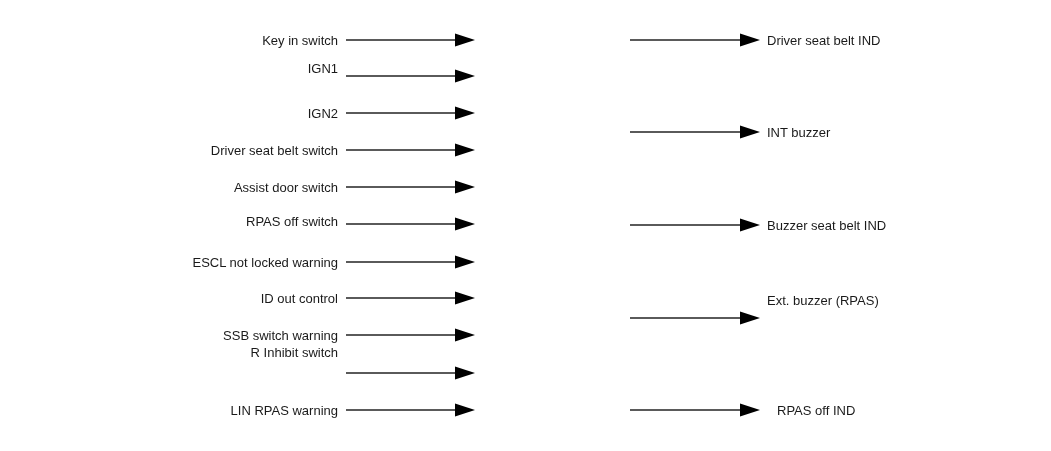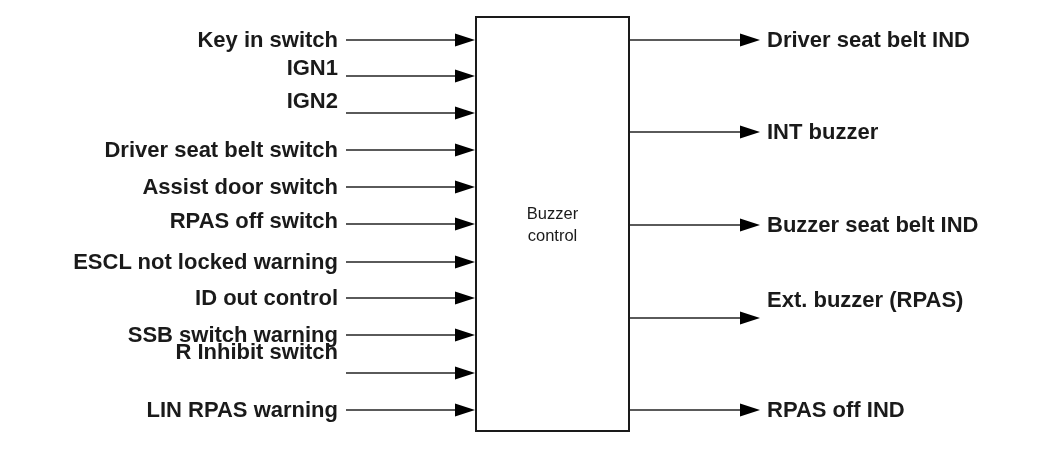--- a/index.html
+++ b/index.html
@@ -39,25 +39,24 @@
   }
   .block-label {
     font-size: 16.5px;
     line-height: 1.35;
     color: #1a1a1a;
     text-align: center;
     white-space: pre-line;
   }
   .io-label {
     position: absolute;
-    font-size: 22px;
+    font-size: 13px;
     color: #1a1a1a;
     white-space: nowrap;
     line-height: 1;
-    font-weight: bold;
   }
   .in-label {
     text-align: right;
     right: 713px; 
     transform: translateY(-50%);
   }
   .out-label {
     left: 767px;
     text-align: left;
     transform: translateY(-50%);
@@ -128,37 +127,33 @@
       <g>
         <line x1="630" y1="318" x2="741" y2="318" stroke="#5a5a5a" stroke-width="2"></line>
         <polygon points="740,311.5 760,318 740,324.5" fill="#000000"></polygon>
       </g>
       <g>
         <line x1="630" y1="410" x2="741" y2="410" stroke="#5a5a5a" stroke-width="2"></line>
         <polygon points="740,403.5 760,410 740,416.5" fill="#000000"></polygon>
       </g>
     </svg>
 
-  <div class="block-box">
-    <div class="block-label">Buzzer
-control</div>
-  </div>
 
   <div id="labels-layer">
       <div class="io-label in-label" style="top: 40px;">Key in switch</div>
       <div class="io-label in-label" style="top: 68px;">IGN1</div>
-      <div class="io-label in-label" style="top: 101px;">IGN2</div>
+      <div class="io-label in-label" style="top: 113px;">IGN2</div>
       <div class="io-label in-label" style="top: 150px;">Driver seat belt switch</div>
       <div class="io-label in-label" style="top: 187px;">Assist door switch</div>
       <div class="io-label in-label" style="top: 221px;">RPAS off switch</div>
       <div class="io-label in-label" style="top: 262px; text-align: right;">ESCL not locked warning</div>
       <div class="io-label in-label" style="top: 298px;">ID out control</div>
       <div class="io-label in-label" style="top: 335px;">SSB switch warning</div>
       <div class="io-label in-label" style="top: 352px;">R Inhibit switch</div>
       <div class="io-label in-label" style="top: 410px;">LIN RPAS warning</div>
       <div class="io-label out-label" style="top: 40px;">Driver seat belt IND</div>
       <div class="io-label out-label" style="top: 132px;">INT buzzer</div>
       <div class="io-label out-label" style="top: 225px;">Buzzer seat belt IND</div>
       <div class="io-label out-label" style="top: 300px;">Ext. buzzer (RPAS)</div>
-      <div class="io-label out-label" style="top: 410px;">RPAS off IND</div>
+      <div class="io-label out-label" style="top: 410px; margin-left: 10px;">RPAS off IND</div>
     </div>
 
 </div>
 
 </body></html>

